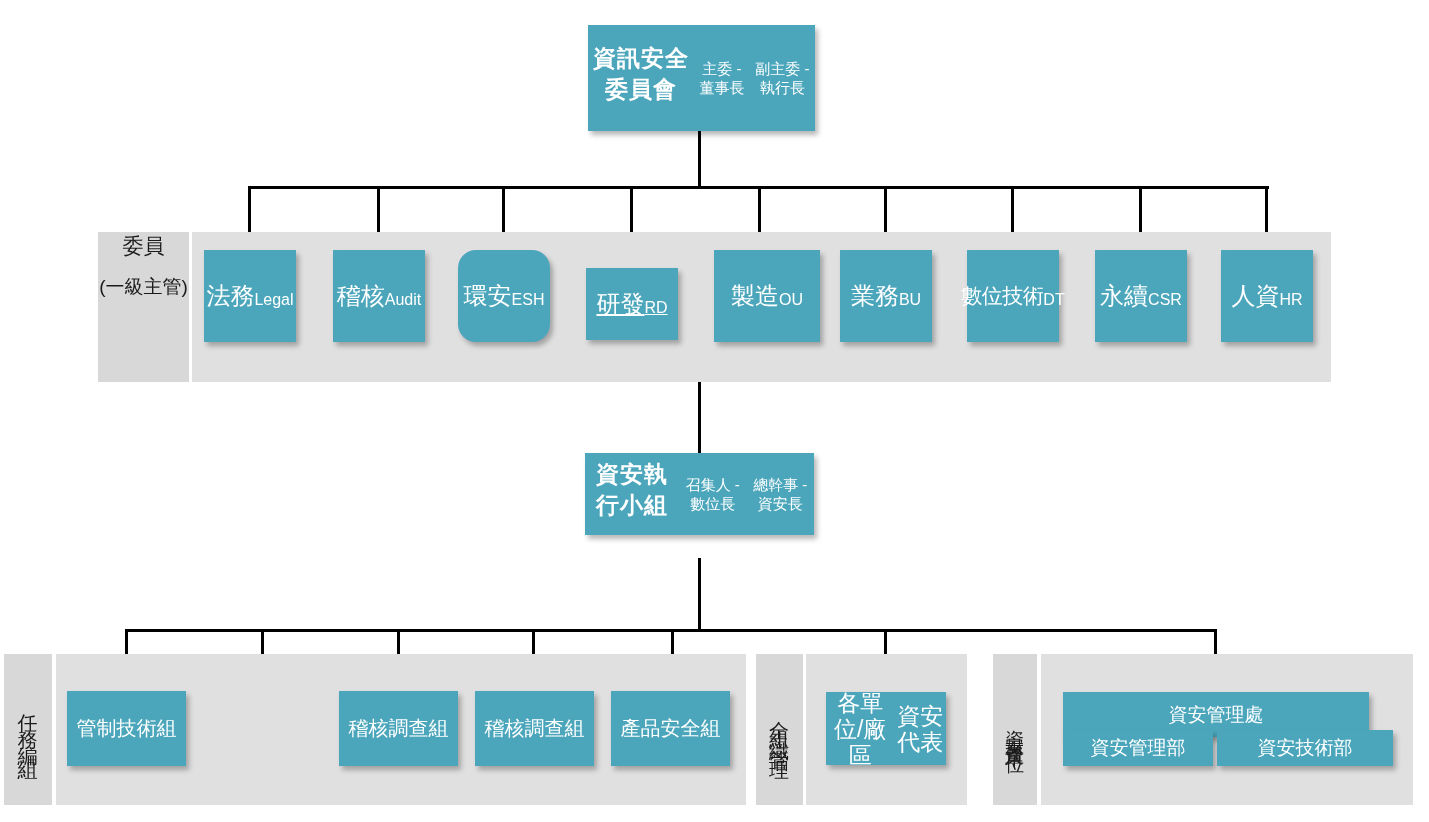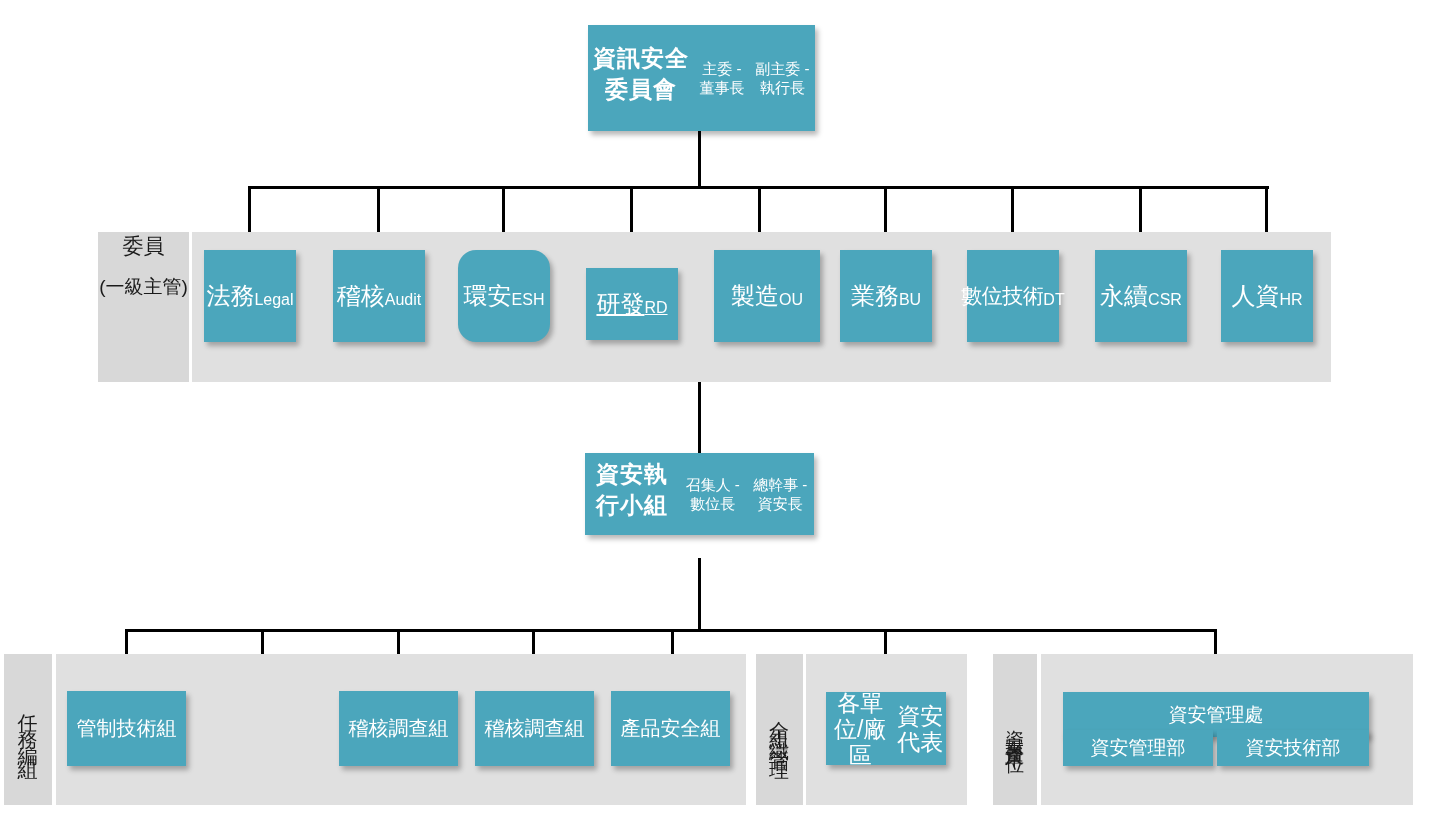--- a/index.html
+++ b/index.html
@@ -144,17 +144,17 @@
   <div class="band" style="left:993px;top:654px;width:44px;height:151px;">
     <span class="band-vert" style="letter-spacing:5px;font-size:19px;">資安專責單位</span>
   </div>
   <div class="panel" style="left:1041px;top:654px;width:372px;height:151px;"></div>
   <div class="tealbox deptbox" style="left:1063px;top:692px;width:306px;height:45px;">
     <span>資安管理處</span>
   </div>
   <div class="tealbox deptbox" style="left:1063px;top:730px;width:150px;height:36px;">
     <span>資安管理部</span>
   </div>
-  <div class="tealbox deptbox" style="left:1217px;top:730px;width:152px;height:36px;">
+  <div class="tealbox deptbox" style="left:1217px;top:730px;width:176px;height:36px;">
     <span>資安技術部</span>
   </div>
 
 </div>
 
 </body></html>

